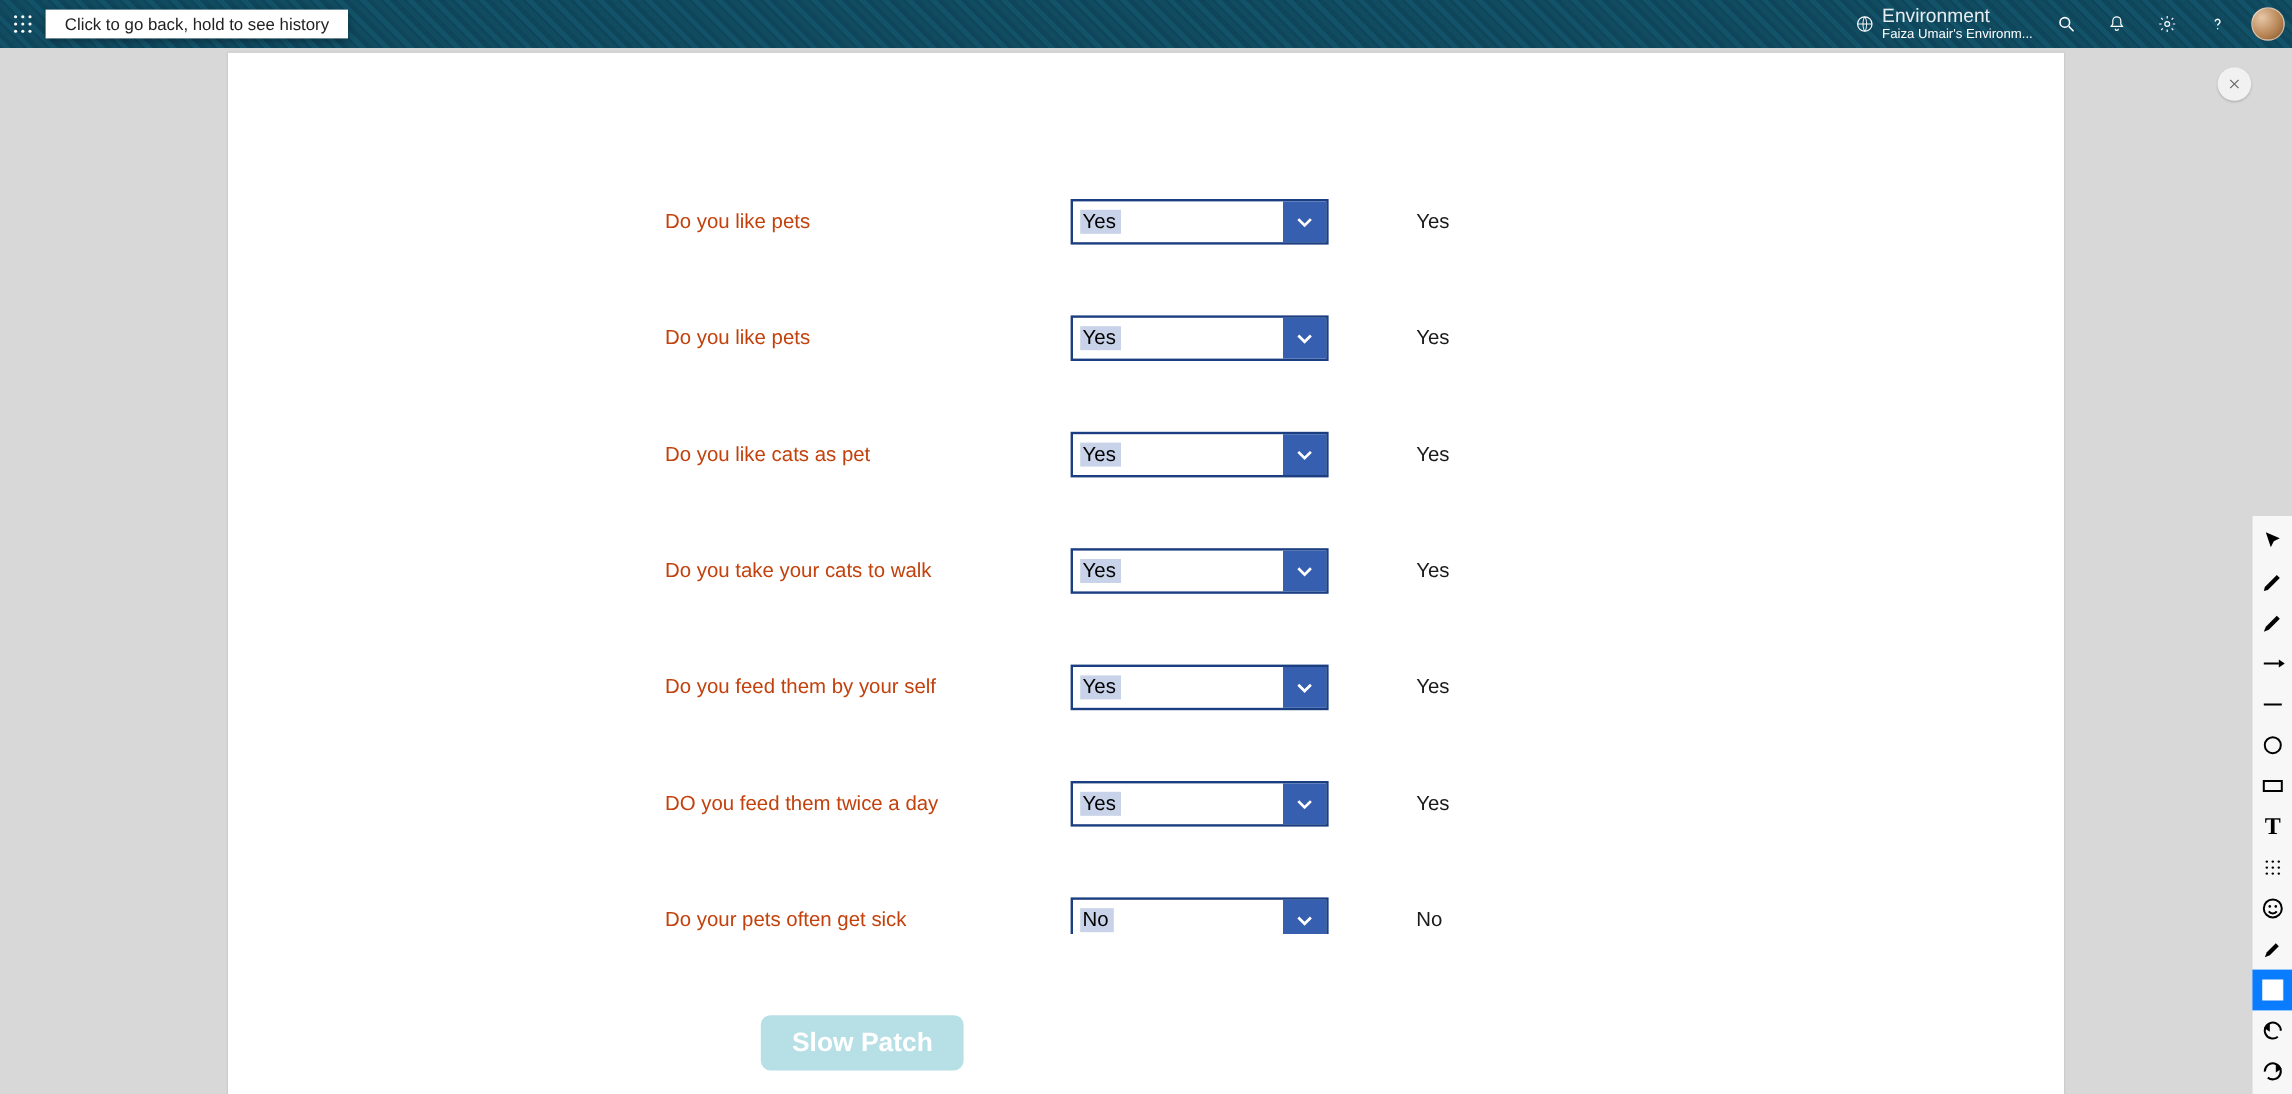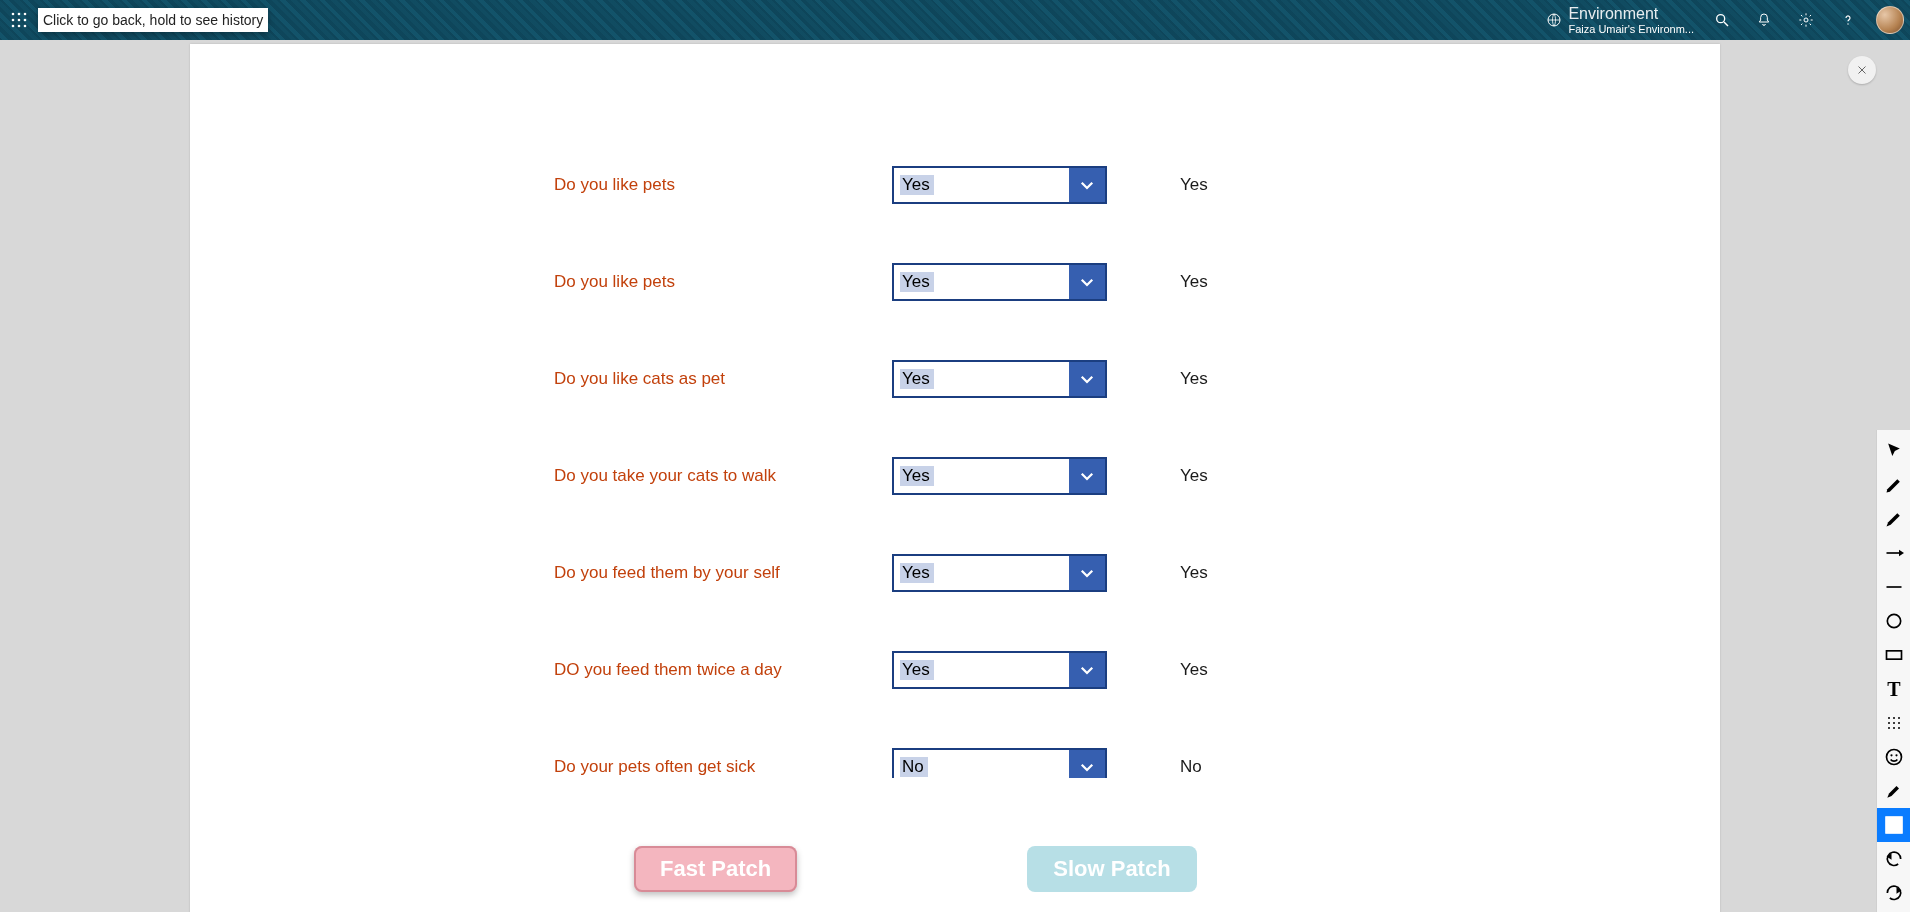--- a/index.html
+++ b/index.html
@@ -23,21 +23,21 @@
   .waffle {
     width:26px; height:26px;
     display:flex; align-items:center; justify-content:center;
     cursor:pointer;
   }
   .waffle svg { width:16px; height:16px; }
   .back-tooltip {
     margin-left:6px;
     background:#fff;
     color:#222;
-    padding:4px 5px;
+    padding:4px 16px;
     font-size:14px;
     box-shadow:0 2px 6px rgba(0,0,0,0.3);
     white-space:nowrap;
   }
   .header-right {
     margin-left:auto;
     display:flex;
     align-items:center;
     gap:14px;
   }
@@ -362,21 +362,20 @@
                 <polyline points="5,9 12,16 19,9" fill="none" stroke="#fff" stroke-width="3"></polyline>
               </svg>
             </div>
         </div>
         <div class="qanswer">No</div>
       </div>
 
     </div>
 
     <div class="buttons-row">
-      <button class="fast-btn">Fast Patch</button>
       <button class="slow-btn">Slow Patch</button>
     </div>
 
   </div>
 
 </div>
 
 <div class="close-circle">
   <svg viewBox="0 0 24 24">
       <line x1="5" y1="5" x2="19" y2="19" stroke="#666" stroke-width="2"></line>

